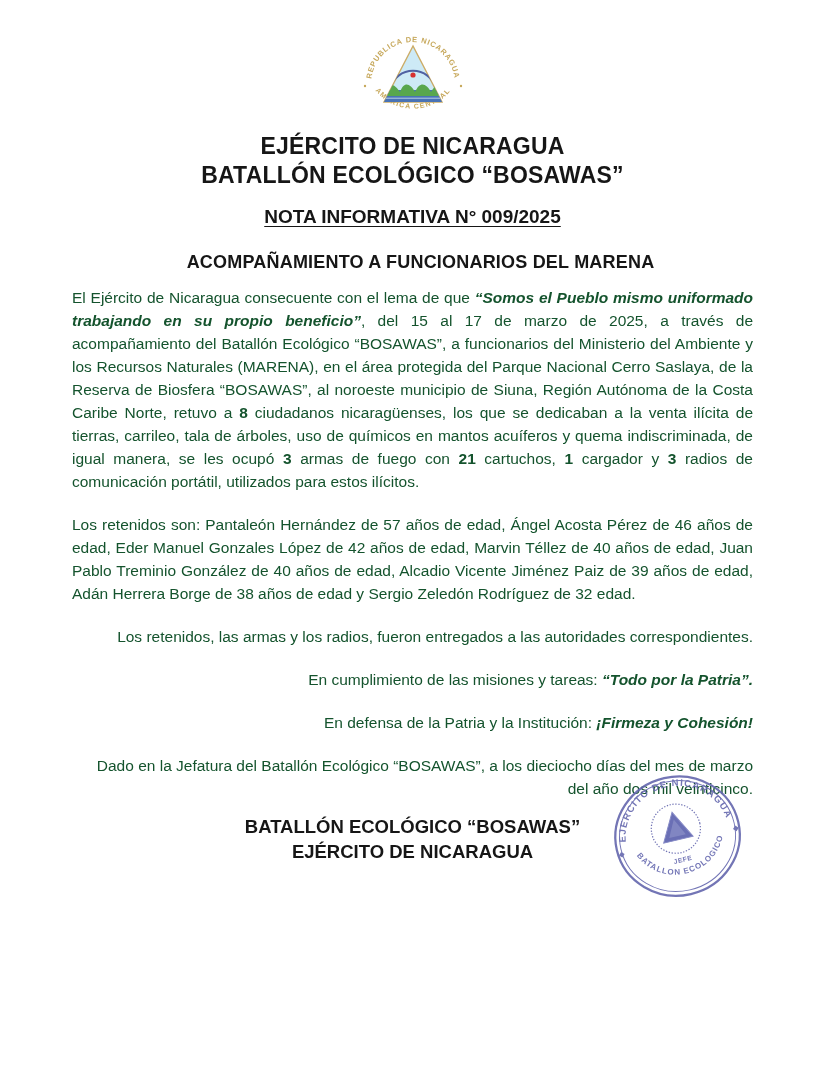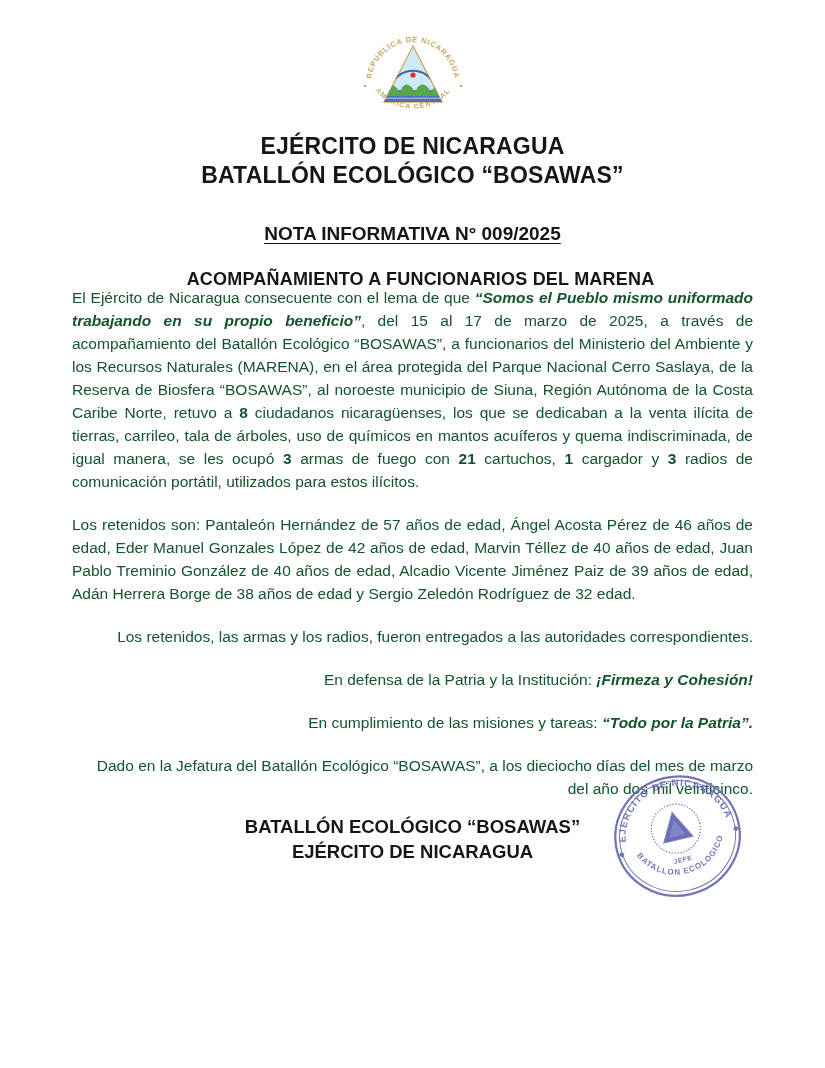--- a/index.html
+++ b/index.html
@@ -5,21 +5,21 @@
   * { margin:0; padding:0; box-sizing:border-box; }
   html,body { background:#ffffff; }
   .page {
     position:relative; width:825px; height:1068px; margin:0 auto;
     background:#ffffff; overflow:hidden;
     font-family:"Liberation Sans", sans-serif; color:#1f1f1f;
   }
   .emblem { position:absolute; top:26px; left:50%; transform:translateX(-50%); opacity:.92; }
   .header { position:absolute; top:132px; left:0; right:0; text-align:center; color:#161616; }
   .org-title { font-size:23px; font-weight:bold; line-height:29px; letter-spacing:.2px; }
-  .note-line { margin-top:33px; font-size:19px; font-weight:bold; text-decoration:underline; text-underline-offset:3px; }
+  .note-line { margin-top:16px; font-size:19px; font-weight:bold; text-decoration:underline; text-underline-offset:3px; }
   .subject-line { margin-top:24px; font-size:18px; font-weight:bold; letter-spacing:.2px;padding-left:16px; }
   .doc-body {
     position:absolute; top:286px; left:72px; width:681px;
     font-size:15.5px; line-height:23px; color:#14532d;
   }
   .para { margin-bottom:20px; }
   .para.align-justify { text-align:justify; text-justify:inter-word; }
   .para.align-left { text-align:right; }
   .b { font-weight:bold; }
   .i { font-style:italic; }
@@ -68,22 +68,22 @@
     <div class="org-title">EJÉRCITO DE NICARAGUA</div>
     <div class="org-title">BATALLÓN ECOLÓGICO “BOSAWAS”</div>
     <div class="note-line">NOTA INFORMATIVA N° 009/2025</div>
     <div class="subject-line">ACOMPAÑAMIENTO A FUNCIONARIOS DEL MARENA</div>
   </div>
 
   <div class="doc-body">
       <p class="para align-justify"><span>El Ejército de Nicaragua consecuente con el lema de que </span><span class="b i">“Somos el Pueblo mismo uniformado trabajando en su propio beneficio”</span><span>, del 15 al 17 de marzo de 2025, a través de acompañamiento del Batallón Ecológico “BOSAWAS”, a funcionarios del Ministerio del Ambiente y los Recursos Naturales (MARENA), en el área protegida del Parque Nacional Cerro Saslaya, de la Reserva de Biosfera “BOSAWAS”, al noroeste municipio de Siuna, Región Autónoma de la Costa Caribe Norte, retuvo a </span><span class="b">8</span><span> ciudadanos nicaragüenses, los que se dedicaban a la venta ilícita de tierras, carrileo, tala de árboles, uso de químicos en mantos acuíferos y quema indiscriminada, de igual manera, se les ocupó </span><span class="b">3</span><span> armas de fuego con </span><span class="b">21</span><span> cartuchos, </span><span class="b">1</span><span> cargador y </span><span class="b">3</span><span> radios de comunicación portátil, utilizados para estos ilícitos.</span></p>
       <p class="para align-justify"><span>Los retenidos son: Pantaleón Hernández de 57 años de edad, Ángel Acosta Pérez de 46 años de edad, Eder Manuel Gonzales López de 42 años de edad, Marvin Téllez de 40 años de edad, Juan Pablo Treminio González de 40 años de edad, Alcadio Vicente Jiménez Paiz de 39 años de edad, Adán Herrera Borge de 38 años de edad y Sergio Zeledón Rodríguez de 32 edad.</span></p>
       <p class="para align-left"><span>Los retenidos, las armas y los radios, fueron entregados a las autoridades correspondientes.</span></p>
+      <p class="para align-left"><span>En cumplimiento de las misiones y tareas: </span><span class="b i">“Todo por la Patria”.</span></p>
       <p class="para align-left"><span>En defensa de la Patria y la Institución: </span><span class="b i">¡Firmeza y Cohesión!</span></p>
-      <p class="para align-left"><span>En cumplimiento de las misiones y tareas: </span><span class="b i">“Todo por la Patria”.</span></p>
       <p class="para align-left"><span>Dado en la Jefatura del Batallón Ecológico “BOSAWAS”, a los dieciocho días del mes de marzo del año dos mil veinticinco.</span></p>
     </div>
 
   <div class="footer-sig">
     <div>BATALLÓN ECOLÓGICO “BOSAWAS”</div>
     <div>EJÉRCITO DE NICARAGUA</div>
   </div>
 
   <div class="seal">
     <svg width="142" height="136" viewBox="0 0 150 144">

